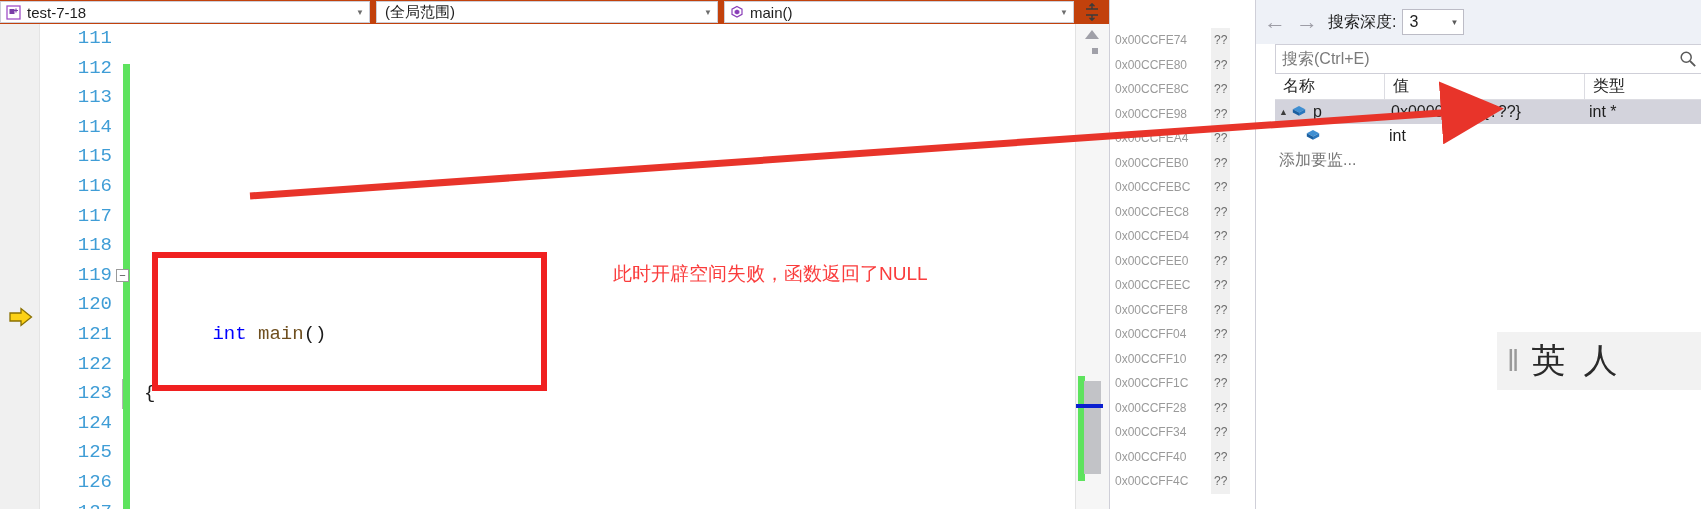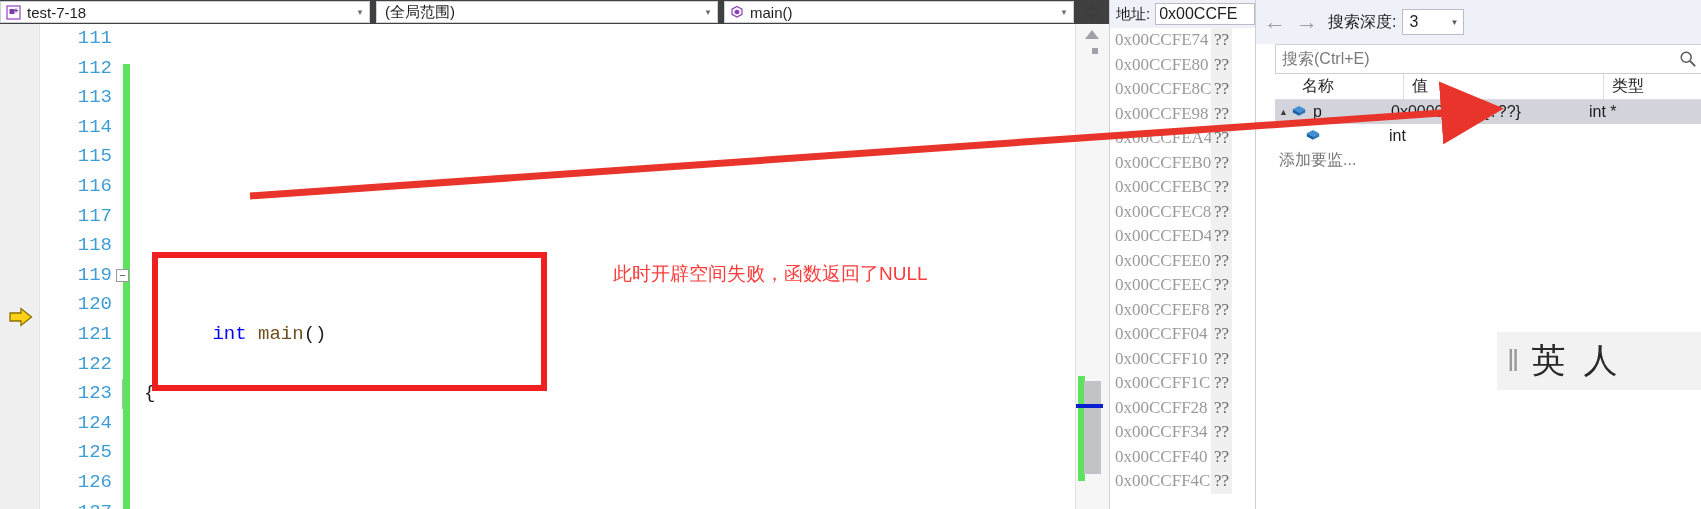--- a/index.html
+++ b/index.html
@@ -8,21 +8,21 @@
     width:1701px; height:509px;
     background:#ffffff;
     font-family:"Liberation Sans", sans-serif;
     overflow:hidden;
     position:relative;
   }
 
   
   #toolbar {
     position:absolute; left:0; top:0; width:1109px; height:24px;
-    background:#404040;
+    background:#c2410c;
     display:flex; align-items:stretch;
   }
   .combo {
     height:22px; margin-top:1px;
     background:#ffffff;
     border:1px solid #ccced8;
     display:flex; align-items:center;
     position:relative;
     font-size:15px; color:#1e1e1e;
   }
@@ -137,22 +137,22 @@
     background:#eef1f7; display:flex; align-items:center; padding-left:6px;
   }
   #mem-head .lbl { font-size:15px; color:#1e1e1e; margin-right:5px; }
   #mem-addr-input {
     flex:1; height:22px; background:#fff; border:1px solid #bcbcc6;
     font-family:"Liberation Sans", sans-serif; font-size:16px; color:#1e1e1e;
     display:flex; align-items:center; padding-left:3px; overflow:hidden; white-space:nowrap;
   }
   #mem-rows {
     position:absolute; left:0; top:28px; width:100%; bottom:0;
-    font-family:Liberation Serif, serif;
-    font-size:17px; line-height:24.5px; color:#9a9a9a;
+    font-family:Liberation Sans, sans-serif;
+    font-size:12px; line-height:24.5px; color:#9a9a9a;
   }
   .mrow { display:flex; padding-left:5px; }
   .mrow .maddr { width:96px; white-space:nowrap; }
   .mrow .mval  { color:#6b6b6b; background:#f0f0f0; padding:0 3px; }
 
   
   #watch {
     position:absolute; left:1255px; top:0; width:446px; height:509px;
     background:#ffffff; border-left:1px solid #cfcfd8;
   }
@@ -179,21 +179,21 @@
   #watch-search .ph { flex:1; font-size:16px; color:#7a7a7a; }
   #watch-search .mag { width:26px; color:#5a5a5a; display:flex; justify-content:center; }
   #watch-cols {
     position:absolute; left:19px; top:74px; width:427px; height:26px;
     background:#ffffff; border-bottom:1px solid #dcdce2;
     display:flex; align-items:center;
     font-size:16px; color:#1e1e1e;
   }
   #watch-cols .c { border-right:1px solid #dcdce2; height:100%; display:flex;
       align-items:center; padding-left:8px; }
-  .cn { width:110px;margin-left:19px; }
+  .cn { width:110px; }
   .cv { width:200px; }
   .ct { flex:1; border-right:none !important; }
   .wrow {
     position:absolute; left:19px; width:427px; height:24px;
     display:flex; align-items:center; font-size:16px; color:#1e1e1e;
   }
   .wrow .wc { height:100%; display:flex; align-items:center; }
   .wname { width:110px; padding-left:4px; }
   .wval  { width:200px; padding-left:6px; }
   .wtype { flex:1; padding-left:4px; }
@@ -342,24 +342,20 @@
 
 <div id="edit-scroll">
   <div class="up-arrow"></div>
   <div class="sq"></div>
   <div class="greenbar"></div>
   <div class="thumb"></div>
   <div class="bluemark"></div>
 </div>
 
 <div id="mem">
-  <div id="mem-head">
-    <span class="lbl">地址:</span>
-    <span id="mem-addr-input">0x00CCFE</span>
-  </div>
   <div id="mem-rows">
     <div class="mrow">
         <span class="maddr">0x00CCFE74</span>
         <span class="mval">??</span>
       </div>
     <div class="mrow">
         <span class="maddr">0x00CCFE80</span>
         <span class="mval">??</span>
       </div>
     <div class="mrow">

